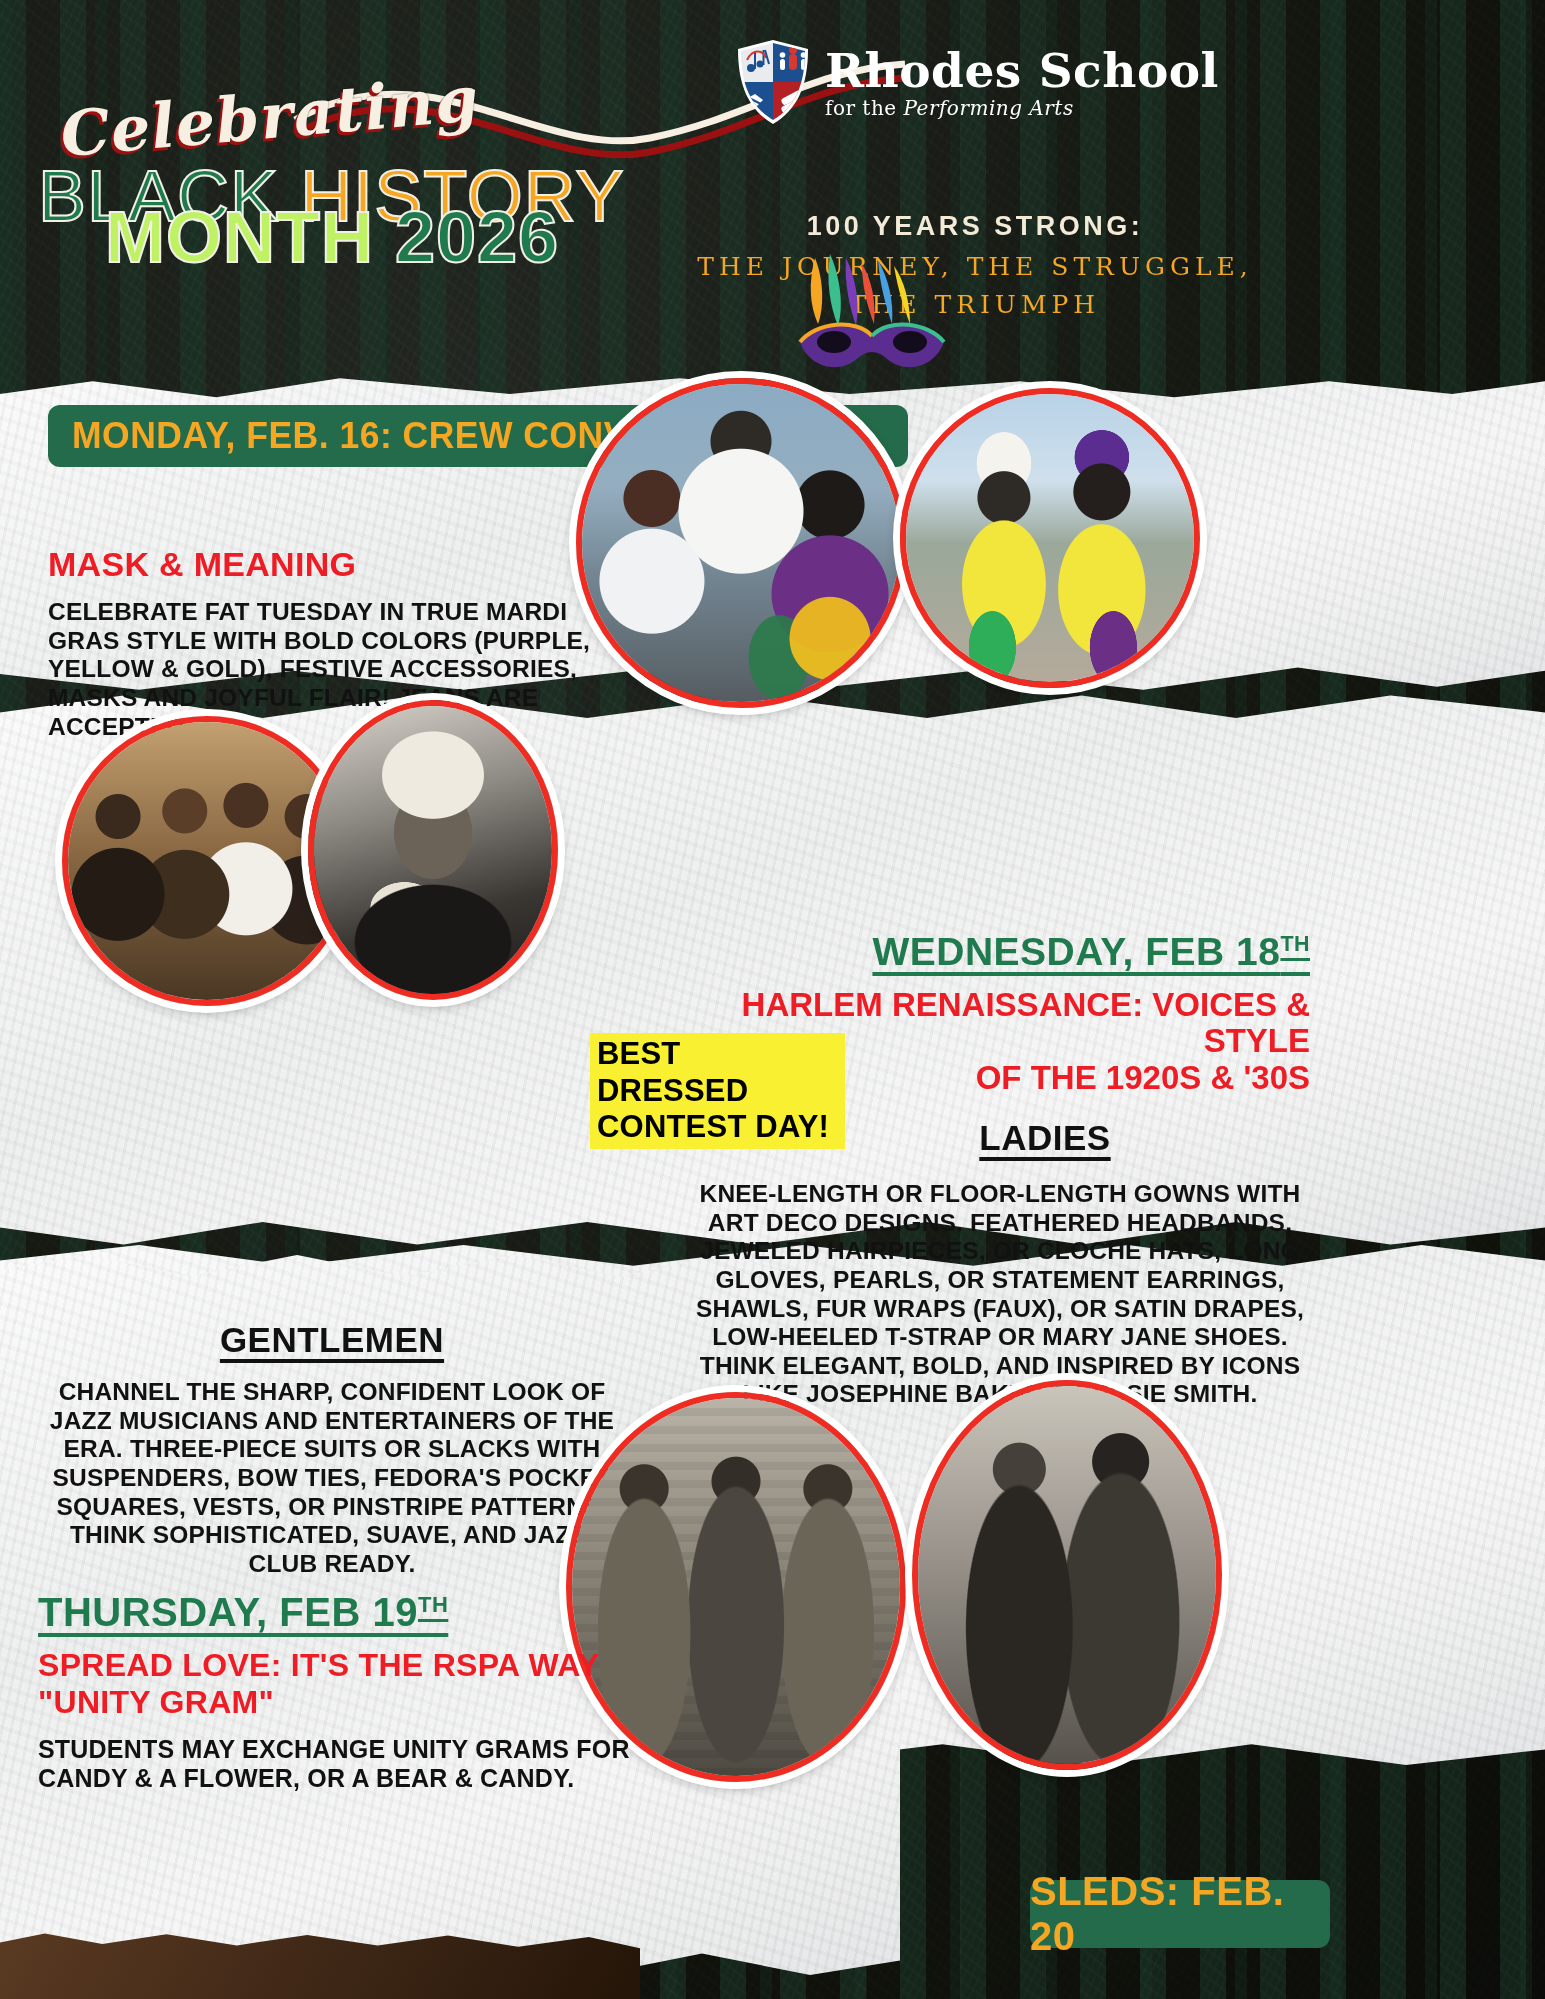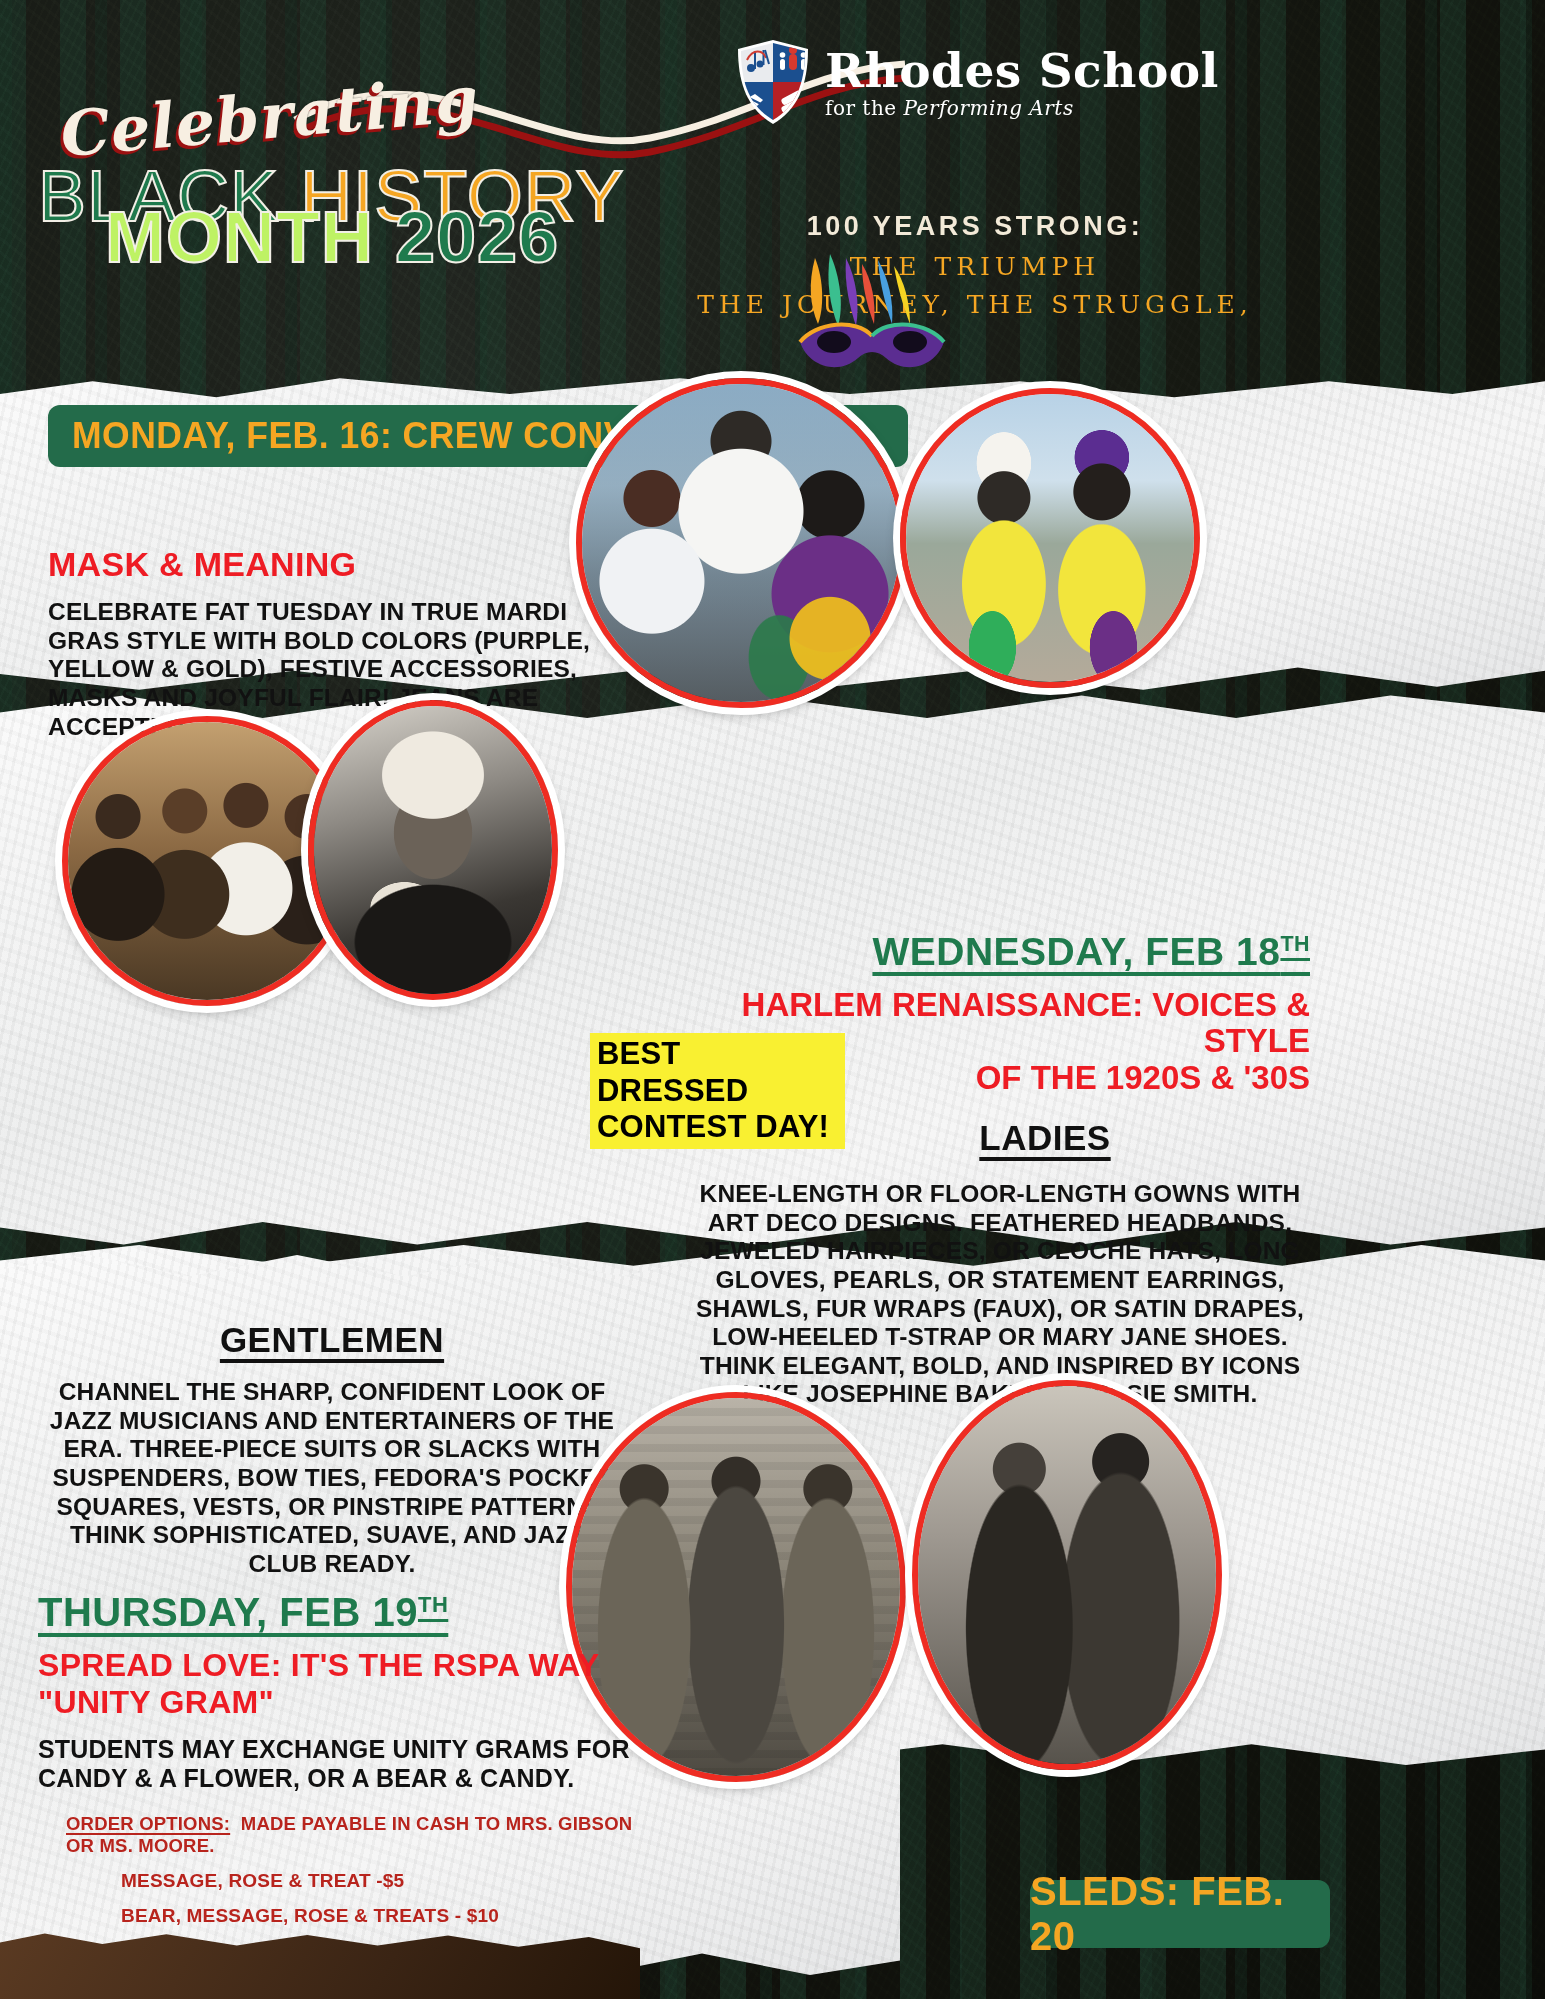--- a/index.html
+++ b/index.html
@@ -263,22 +263,22 @@
       </g>
     </svg>
     <div class="logo-text">
       <div class="logo-name">Rhodes School</div>
       <div class="logo-sub"><span>for the </span><i>Performing Arts</i></div>
     </div>
   </div>
 
   <div class="tag1">100 YEARS STRONG:</div>
   <div class="tag2">
+    <div>THE JOURNEY, THE STRUGGLE,</div>
     <div>THE TRIUMPH</div>
-    <div>THE JOURNEY, THE STRUGGLE,</div>
   </div>
 
   <svg class="mask-art" viewBox="0 0 230 130">
     <g>
       <path d="M55 8 C48 34 50 56 58 74 C64 58 64 30 55 8Z" fill="#f5a623"></path>
       <path d="M70 4 C66 32 70 56 78 76 C84 56 80 26 70 4Z" fill="#3bbf8f"></path>
       <path d="M86 8 C84 34 90 58 96 76 C100 54 96 28 86 8Z" fill="#7a3fb8"></path>
       <path d="M102 14 C102 38 108 58 114 74 C116 52 112 30 102 14Z" fill="#e8503a"></path>
       <path d="M118 10 C120 36 126 56 132 74 C134 50 128 28 118 10Z" fill="#49a0e0"></path>
       <path d="M134 16 C138 40 144 58 150 74 C150 52 144 30 134 16Z" fill="#f5d423"></path>
@@ -394,24 +394,19 @@
         radial-gradient(circle at 68% 20%, #262320 0 28px, transparent 29px);"></div>
   </div>
 
   <div id="thu">
     <div class="day-head"><span>THURSDAY, FEB 19</span><sup>TH</sup></div>
     <div class="red-head">
       <div>SPREAD LOVE: IT'S THE RSPA WAY</div>
       <div>"UNITY GRAM"</div>
     </div>
     <div class="body-txt">STUDENTS MAY EXCHANGE UNITY GRAMS FOR CANDY &amp; A FLOWER, OR A BEAR &amp; CANDY.</div>
-    <div class="order-wrap">
-      <div class="order-line1"><u>ORDER OPTIONS:</u>&nbsp; <span>MADE PAYABLE IN CASH TO MRS. GIBSON OR MS. MOORE.</span></div>
-      <div class="order-item">MESSAGE, ROSE &amp; TREAT -$5</div>
-      <div class="order-item">BEAR, MESSAGE, ROSE &amp; TREATS - $10</div>
-    </div>
   </div>
 
   <div class="sleds">
     <span>SLEDS: FEB. 20</span>
   </div>
 
 </div>
 
 </body></html>

